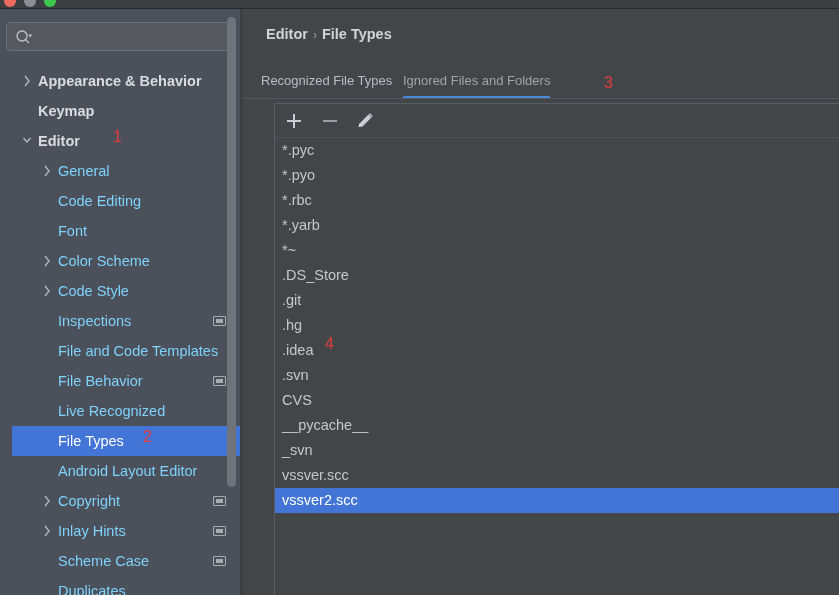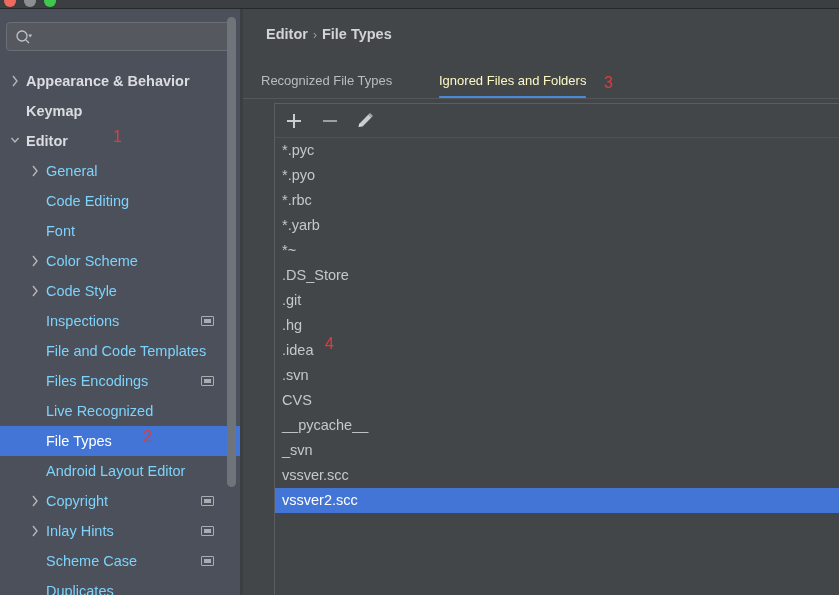--- a/index.html
+++ b/index.html
@@ -76,20 +76,21 @@
     color: #dfe1e5;
     font-family: "Liberation Sans", sans-serif;
     font-size: 13px;
   }
 
   .tree {
     position: absolute;
     left: 0; top: 57px;
     width: 240px;
     height: 529px;
+    padding-left: 12px;
   }
   .tree-item {
     position: relative;
     height: 30px;
     line-height: 30px;
     color: #7dd3fc;
     font-size: 14.5px;
     white-space: nowrap;
     box-sizing: border-box;
   }
@@ -184,21 +185,21 @@
   }
   .tab {
     position: absolute;
     top: 0;
     height: 30px;
     line-height: 28px;
     font-size: 13px;
     color: #b9bcc0;
     white-space: nowrap;
   }
-  .tab.active { color: #fef9c3; margin-left: 36px; }
+  .tab.active { color: #a3a3a3; }
   .tab .underline {
     position: absolute;
     left: 0;
     bottom: -2px;
     height: 3px;
     width: 100%;
     background: #4a88d8;
     border-radius: 1px;
   }
   .tabs-baseline {
@@ -331,21 +332,21 @@
           <span class="label">Code Style</span>
         </div>
         <div class="tree-item lvl1">
           <span class="label">Inspections</span>
           <span class="proj-icon"></span>
         </div>
         <div class="tree-item lvl1">
           <span class="label">File and Code Templates</span>
         </div>
         <div class="tree-item lvl1">
-          <span class="label">Files Encodings</span>
+          <span class="label">File Behavior</span>
           <span class="proj-icon"></span>
         </div>
         <div class="tree-item lvl1">
           <span class="label">Live Recognized</span>
         </div>
         <div class="tree-item lvl1 sel">
           <span class="label">File Types</span>
         </div>
         <div class="tree-item lvl1">
           <span class="label">Android Layout Editor</span>

